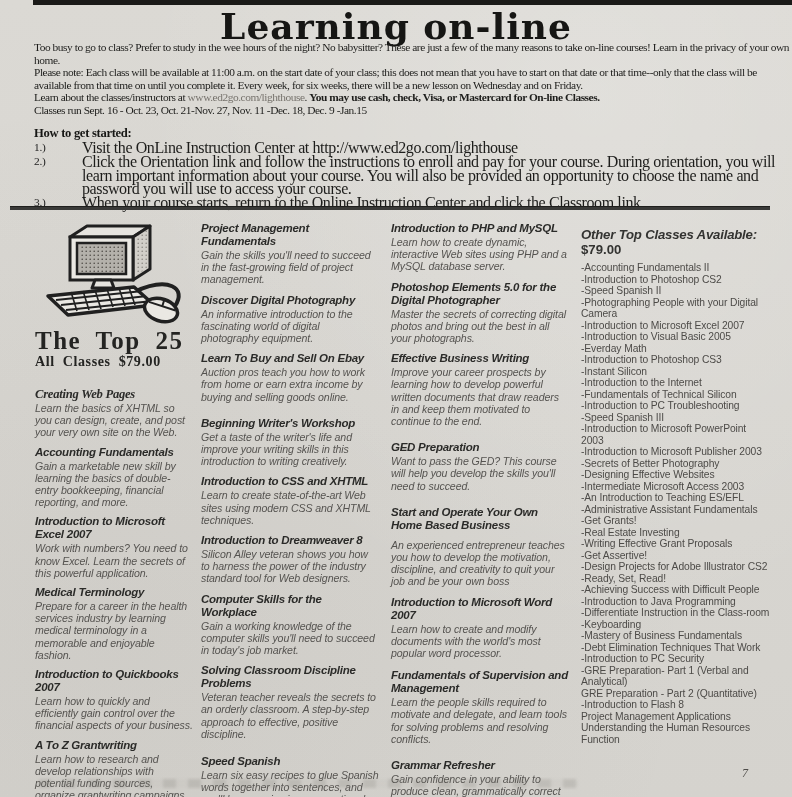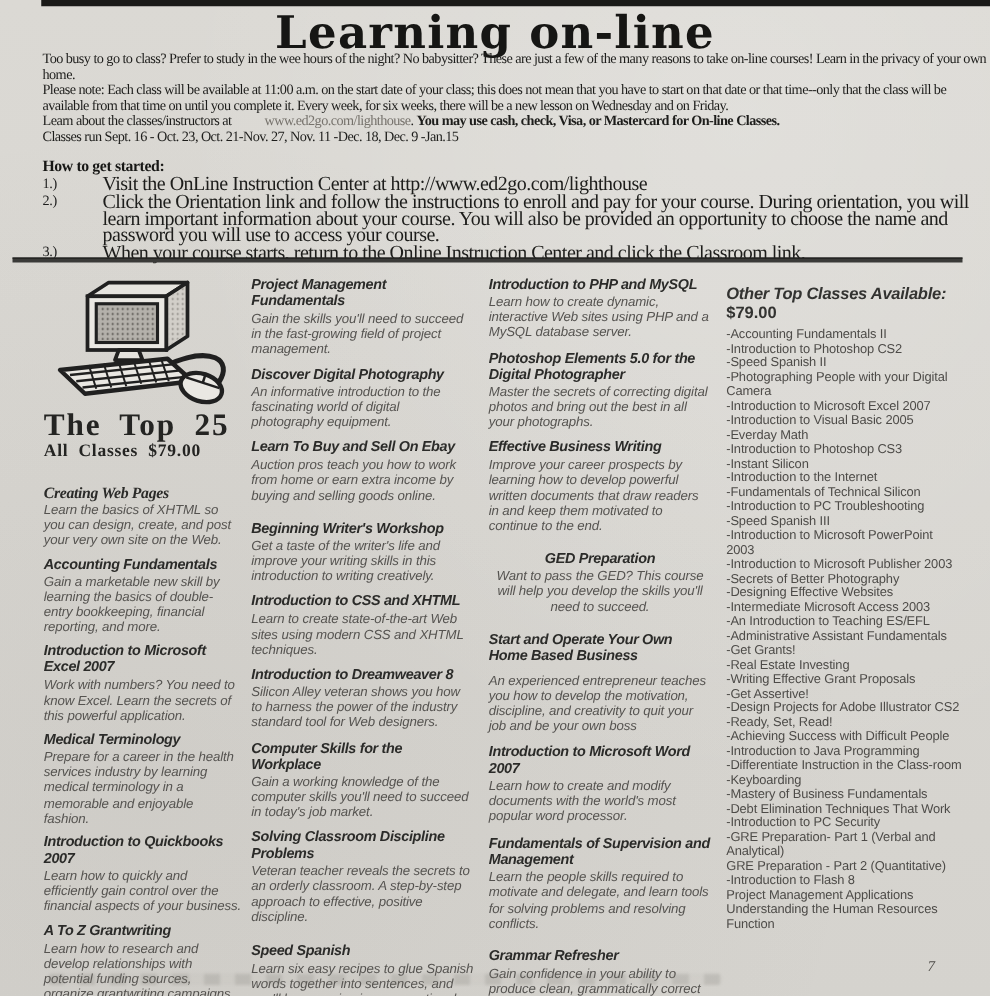--- a/index.html
+++ b/index.html
@@ -22,21 +22,21 @@
     text-align:center;
     font-family:"DejaVu Serif", serif; font-weight:bold;
     font-size:36px; line-height:38px; letter-spacing:1px; color:#161614;
   }
 
   .intro { position:absolute; left:34px; top:41px; width:757px; }
   .intro p {
     margin:0; font-family:"Liberation Serif", serif;
     font-size:11.4px; line-height:12.6px; letter-spacing:-0.45px; color:#1d1d1b;
   }
-  .url { color:#76726c;margin-left:24px; }
+  .url { color:#76726c; }
   .b { font-weight:bold; }
 
   .howto { position:absolute; left:34px; top:126px; width:757px; }
   .howto h2 {
     margin:0 0 1px 0; font-family:"Liberation Serif", serif;
     font-size:12.6px; line-height:14px; color:#171715; letter-spacing:-0.3px;
   }
   .step { display:flex; }
   .step .num {
     flex:none; width:48px; font-family:"Liberation Serif", serif;
@@ -72,21 +72,21 @@
     margin:0 0 1px 0; font-size:11.5px; line-height:13px;
     letter-spacing:-0.25px; color:#2b2b29;
   }
   .entry p {
     margin:0; font-size:10.6px; line-height:12.2px;
     letter-spacing:-0.1px; color:#555350;
   }
   .col1 div.entry:nth-of-type(1) h4 { font-family:"Liberation Serif", serif; font-size:12.6px; }
   .col2 div.entry:nth-of-type(4) { margin-top:14px; }
   .col2 div.entry:nth-of-type(9) { margin-top:15px; }
-  .col3 div.entry:nth-of-type(4) { margin-top:14px;text-align:center; }
+  .col3 div.entry:nth-of-type(4) { margin-top:14px; }
   .col3 div.entry:nth-of-type(5) { margin-top:14px; }
   .col3 div.entry:nth-of-type(5) p { margin-top:7px; }
   .col3 div.entry:nth-of-type(7) { margin-top:10px; }
   .col3 div.entry:nth-of-type(8) { margin-top:14px; }
 
   .otherhead {
     font-weight:bold; font-style:italic; font-size:13.2px; line-height:15px;
     color:#333331; letter-spacing:-0.2px;
   }
   .otherprice { font-weight:bold; font-size:13.2px; line-height:16px; color:#333331; margin-bottom:4px; }

